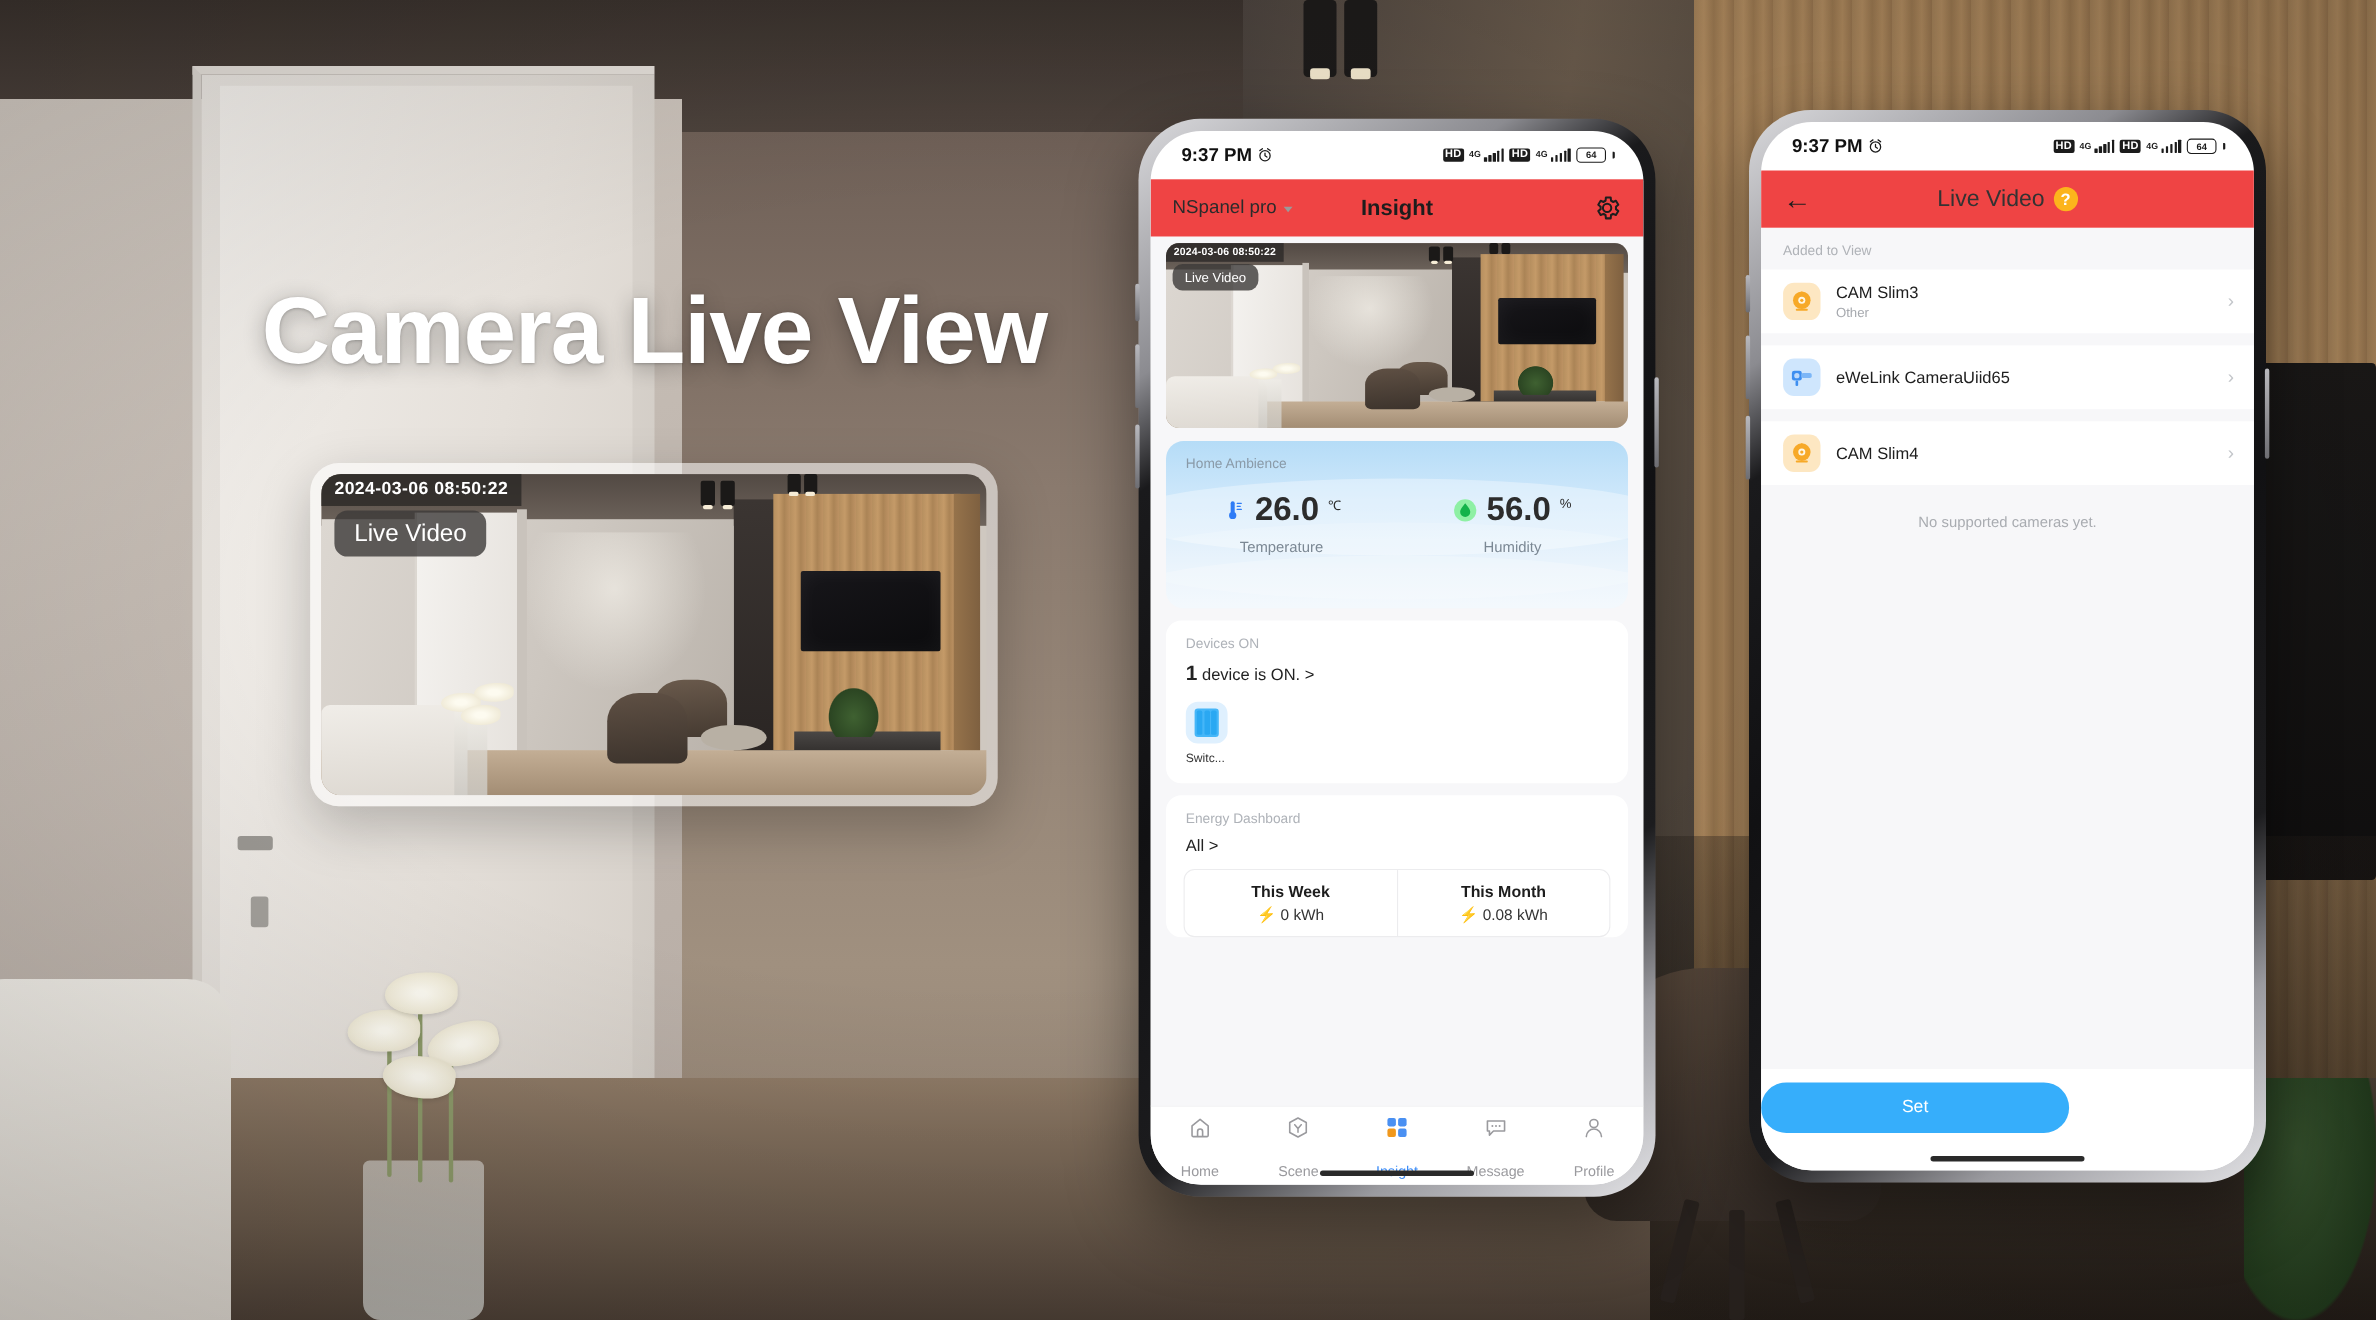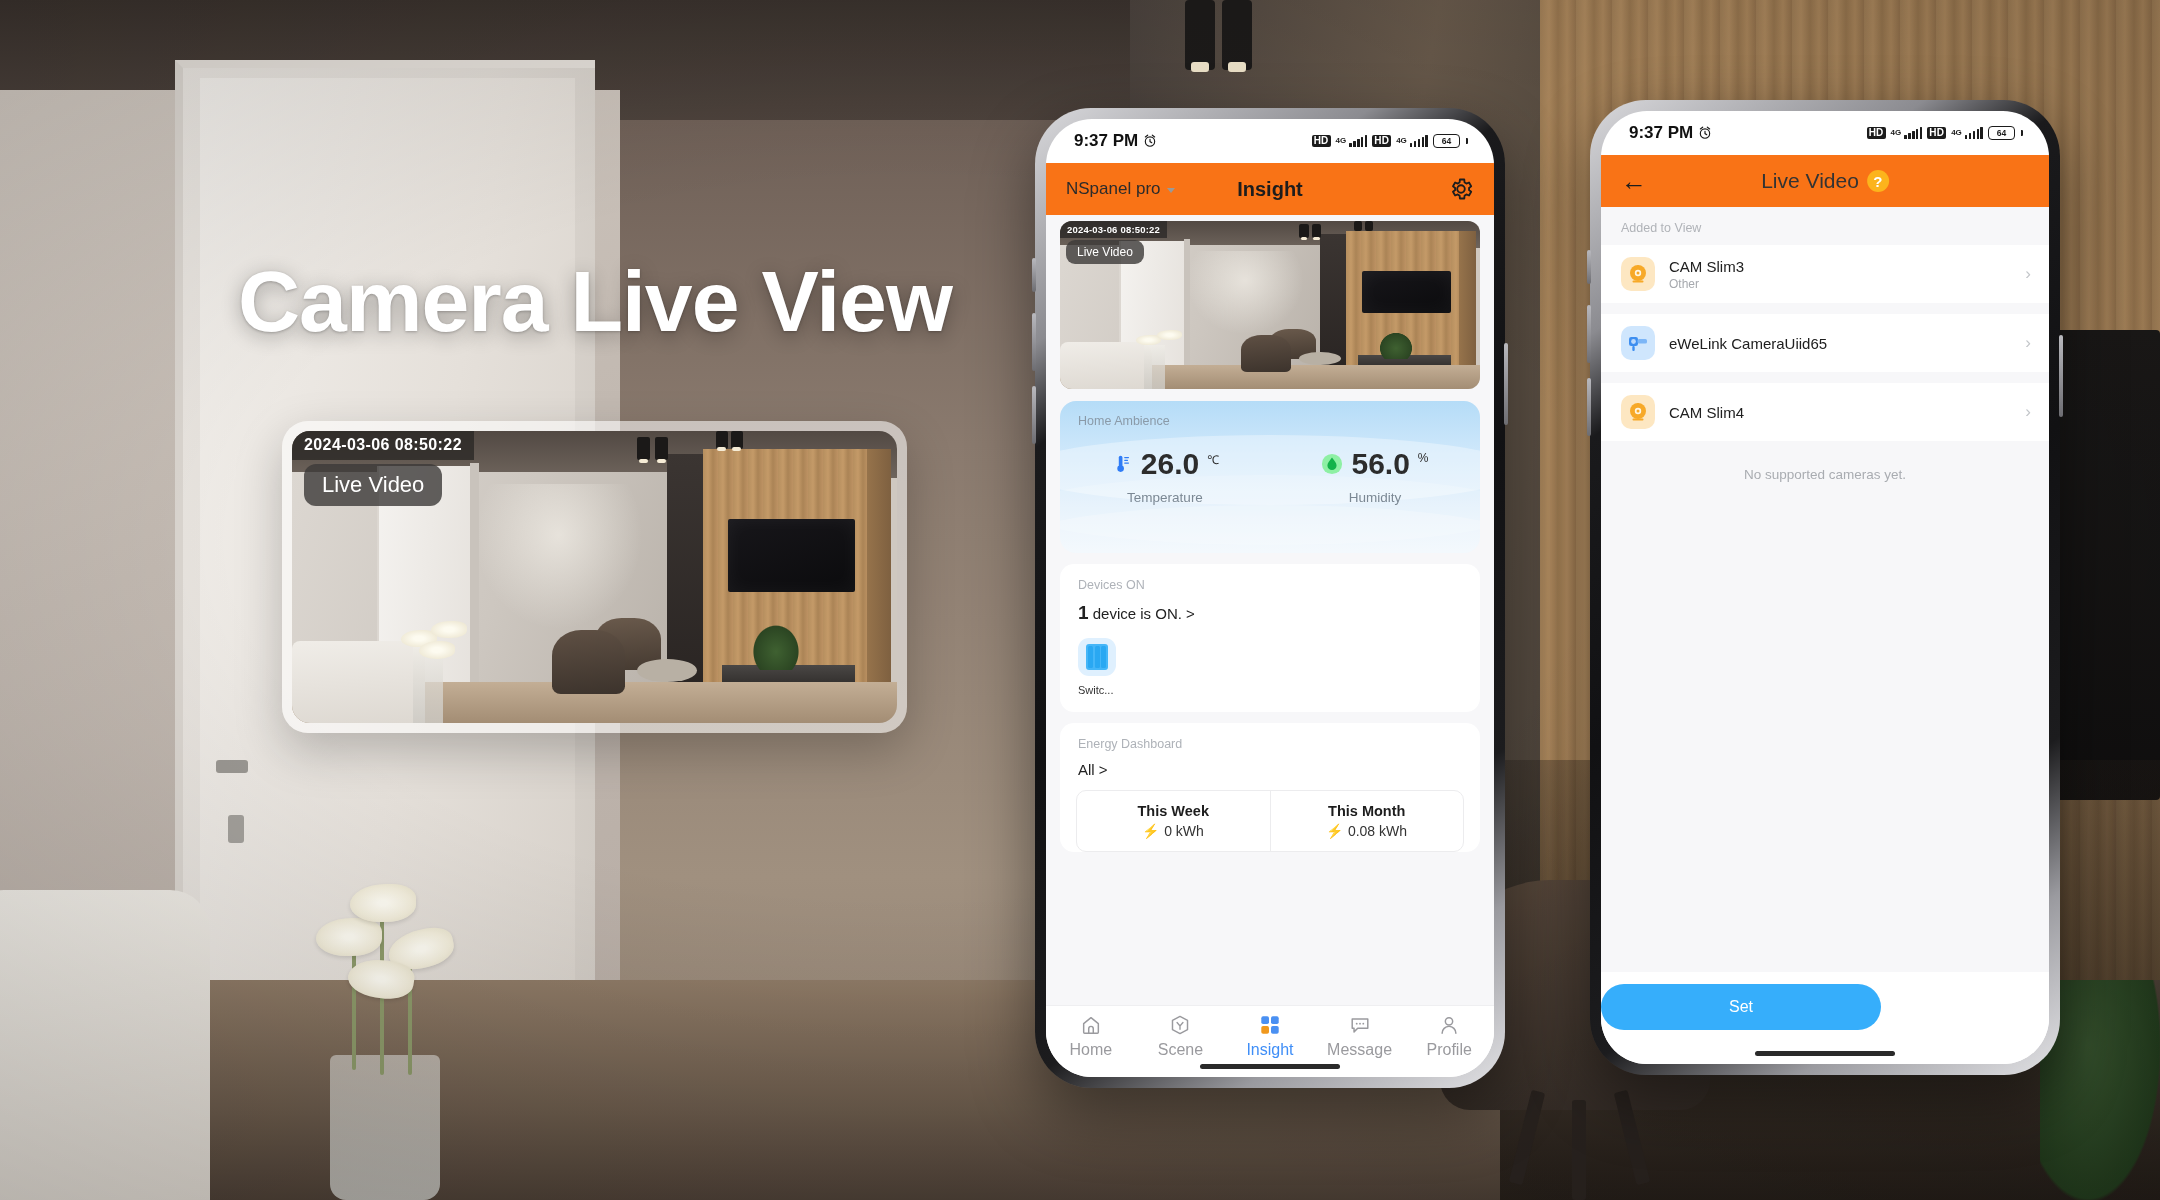--- a/index.html
+++ b/index.html
@@ -267,21 +267,21 @@
     font-size: 8.5px; font-weight: 700; color:#1b1b1b;
   }
   .batt-cap { width:2px; height:6px; background:#1b1b1b; border-radius:0 1px 1px 0; margin-left:1px;}
 
   
   .navbar {
     height: 52px;
     display: flex;
     align-items: center;
     padding: 0 20px;
-    background: #f97316;
+    background: #ef4444;
     position: relative;
     text-align: center;
   }
   .nav-home {
     font-size: 17px; color:#2b2b2b; display:flex; align-items:center; gap:6px;
   }
   .chev-down {
     width:0;height:0;border-left:4.5px solid transparent;border-right:4.5px solid transparent;
     border-top:5px solid #9a9a9a; display:inline-block; margin-top:3px;
   }
@@ -376,21 +376,21 @@
   .energy-val { font-size: 14px; color:#333; display:flex; align-items:center; gap:4px; }
   .bolt { font-size: 14px; line-height:1; }
 
   
   .tabbar {
     position:absolute; left:0; right:0; bottom:0; height: 72px;
     background:#fff; border-top: 1px solid #efeff1;
     display:flex; align-items:flex-start; padding-top: 8px;
   }
   .tab { flex:1; display:flex; flex-direction:column; align-items:center; gap:5px; }
-  .tab-label { font-size: 16px; color:#9a9a9e; }
+  .tab-label { font-size: 13px; color:#9a9a9e;margin-top:16px; }
   .tab.active .tab-label { color:#3f8ef7; }
   .tab-ic { width: 22px; height: 22px; display:block; }
   .home-indicator {
     position:absolute; bottom: 8px; left:50%; transform:translateX(-50%);
     width: 140px; height: 5px; border-radius: 3px; background:#2a2a2a;
   }
 
   
   .p2-body { background:#f7f7f9; height: calc(100% - 44px - 52px - 92px); overflow: hidden; }
   .sec-label { font-size: 12.5px; color:#b0b3b8; padding: 14px 0 10px 20px; }

